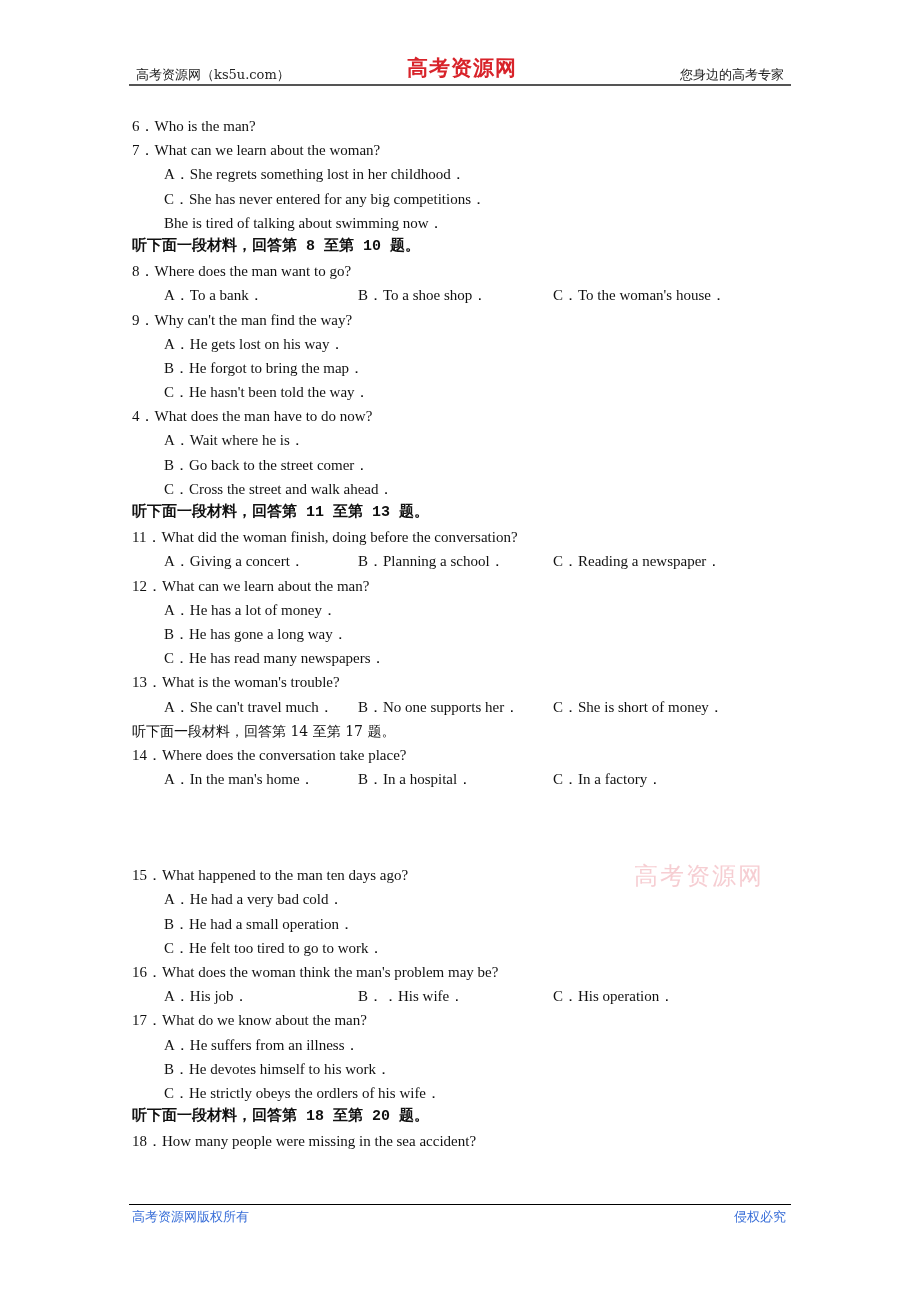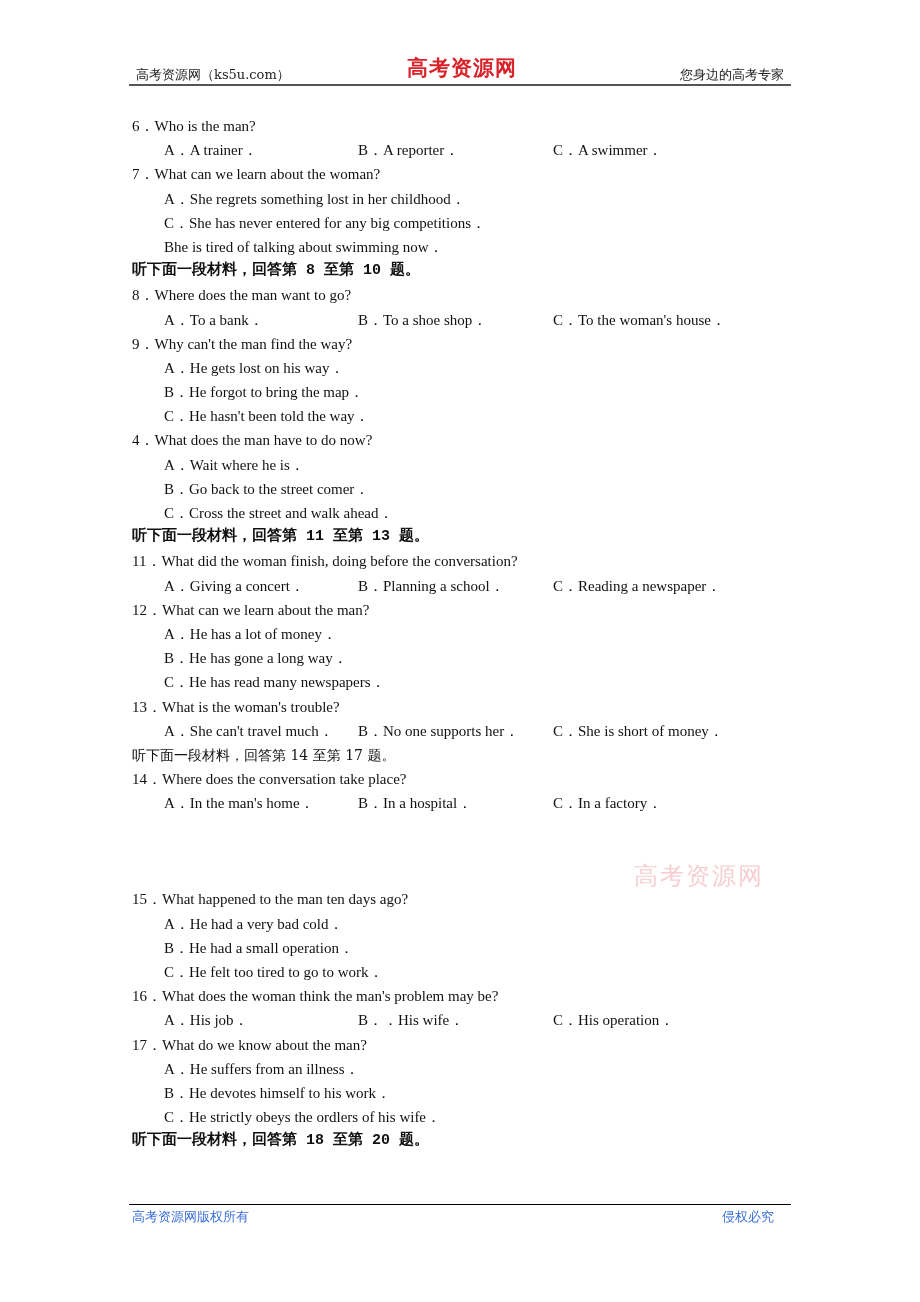--- a/index.html
+++ b/index.html
@@ -28,42 +28,37 @@
   .section.light { font-weight: normal; font-family: "DejaVu Serif", serif; font-size: 14px; }
   .gap { height: 72px; }
 
   .watermark { position: absolute; left: 634px; top: 860px; font-size: 24px; color: #f4c2c8;
                letter-spacing: 2px; font-family: "DejaVu Serif", serif; opacity: 0.8; }
 
   .footer-rule { position: absolute; left: 129px; top: 1204px; width: 662px; height: 1px; background: #000; }
   .footer { position: absolute; left: 132px; top: 1208px; width: 654px; height: 20px; font-size: 13px;
             color: #3a6fd8; font-family: "DejaVu Serif", serif; }
   .footer .left { position: absolute; left: 0; top: 0; }
-  .footer .right { position: absolute; right: 12px; top: 0; text-align: right; }
+  .footer .right { position: absolute; right: 0; top: 0; text-align: right; }
 </style>
 </head>
 <body>
 
 <div class="page">
 
   <div class="header">
     <span class="left">高考资源网（ks5u.com）</span>
     <span class="logo">高考资源网</span>
     <span class="right">您身边的高考专家</span>
   </div>
   <div class="header-rule"></div>
 
   <div class="content">
 
     <div class="line q"><span>6．</span><span>Who is the man?</span></div>
-    <div class="line opts3">
-      <span class="a">A．A trainer．</span>
-      <span class="b">B．A reporter．</span>
-      <span class="c">C．A swimmer．</span>
-    </div>
 
     <div class="line q"><span>7．</span><span>What can we learn about the woman?</span></div>
     <div class="line opt">A．She regrets something lost in her childhood．</div>
     <div class="line opt">C．She has never entered for any big competitions．</div>
     <div class="line opt">Bhe is tired of talking about swimming now．</div>
 
     <div class="line section">听下面一段材料，回答第 8 至第 10 题。</div>
 
     <div class="line q"><span>8．</span><span>Where does the man want to go?</span></div>
     <div class="line opts3">
@@ -126,20 +121,21 @@
       <span class="c">C．His operation．</span>
     </div>
 
     <div class="line q"><span>17．</span><span>What do we know about the man?</span></div>
     <div class="line opt">A．He suffers from an illness．</div>
     <div class="line opt">B．He devotes himself to his work．</div>
     <div class="line opt">C．He strictly obeys the ordlers of his wife．</div>
 
     <div class="line section">听下面一段材料，回答第 18 至第 20 题。</div>
 
+    <div class="line q"><span>18．</span><span>How many people were missing in the sea accident?</span></div>
   </div>
 
   <div class="watermark">高考资源网</div>
 
   <div class="footer-rule"></div>
   <div class="footer">
     <span class="left">高考资源网版权所有</span>
     <span class="right">侵权必究</span>
   </div>
 </div>

